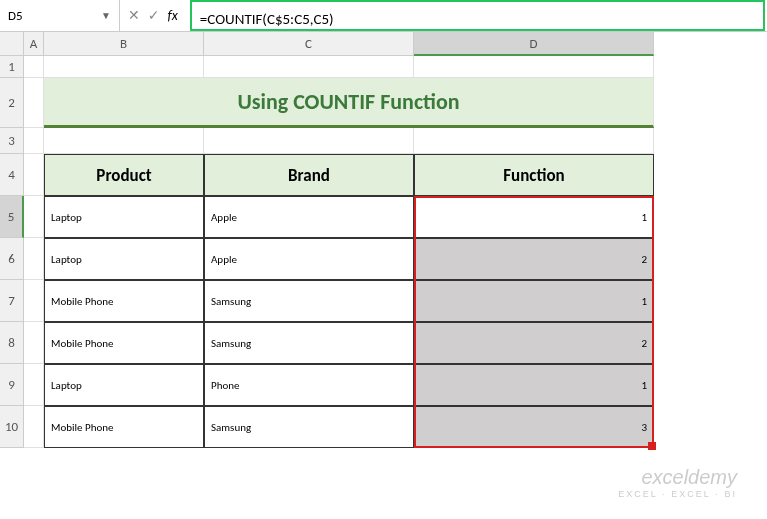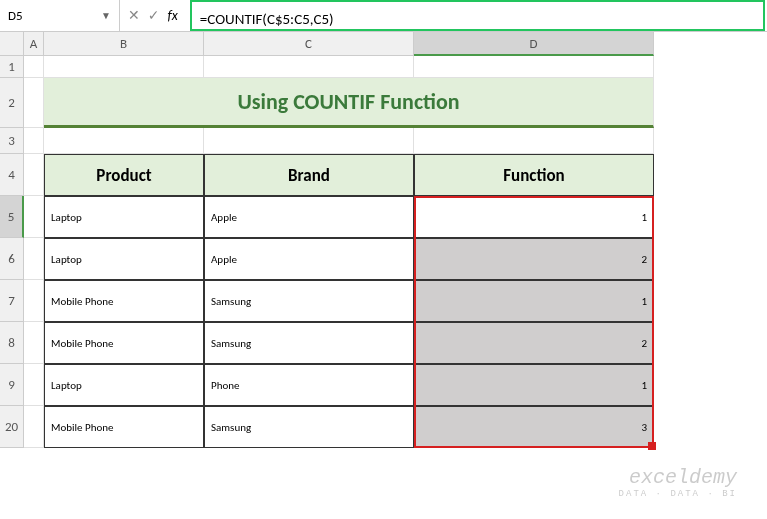--- a/index.html
+++ b/index.html
@@ -170,21 +170,21 @@
       height: 8px;
       background: #d62020;
       right: -4px;
       bottom: -4px;
     }
     .watermark {
       position: absolute;
       right: 30px;
       bottom: 20px;
       opacity: 0.3;
-      font-family: Liberation Mono, monospace;
+      font-family: Liberation Sans, sans-serif;
       font-style: italic;
       font-size: 20px;
       color: #555;
       text-align: right;
     }
     .watermark .sub {
       font-size: 9px;
       font-style: normal;
       letter-spacing: 2px;
     }
@@ -219,21 +219,21 @@
     <div class="row-headers-col">
       <div class="row-header row-1-h">1</div>
       <div class="row-header row-2-h">2</div>
       <div class="row-header row-3-h">3</div>
       <div class="row-header row-4-h">4</div>
       <div class="row-header row-data-h active">5</div>
       <div class="row-header row-data-h">6</div>
       <div class="row-header row-data-h">7</div>
       <div class="row-header row-data-h">8</div>
       <div class="row-header row-data-h">9</div>
-      <div class="row-header row-data-h">20</div>
+      <div class="row-header row-data-h">10</div>
     </div>
     <div class="grid">
       <div class="grid-row row-1-h">
         <div class="cell col-A-w"></div>
         <div class="cell col-B-w"></div>
         <div class="cell col-C-w"></div>
         <div class="cell col-D-w"></div>
       </div>
       <div class="grid-row row-2-h">
         <div class="cell col-A-w"></div>
@@ -290,14 +290,14 @@
 
       <div class="highlight-box" style="left:390px; top:140px; width:240px; height:252px;">
         <div class="fill-handle"></div>
       </div>
     </div>
   </div>
 </div>
 
 <div class="watermark">
   <div>exceldemy</div>
-  <div class="sub">DATA · DATA · BI</div>
+  <div class="sub">EXCEL · EXCEL · BI</div>
 </div>
 
 </body></html>

